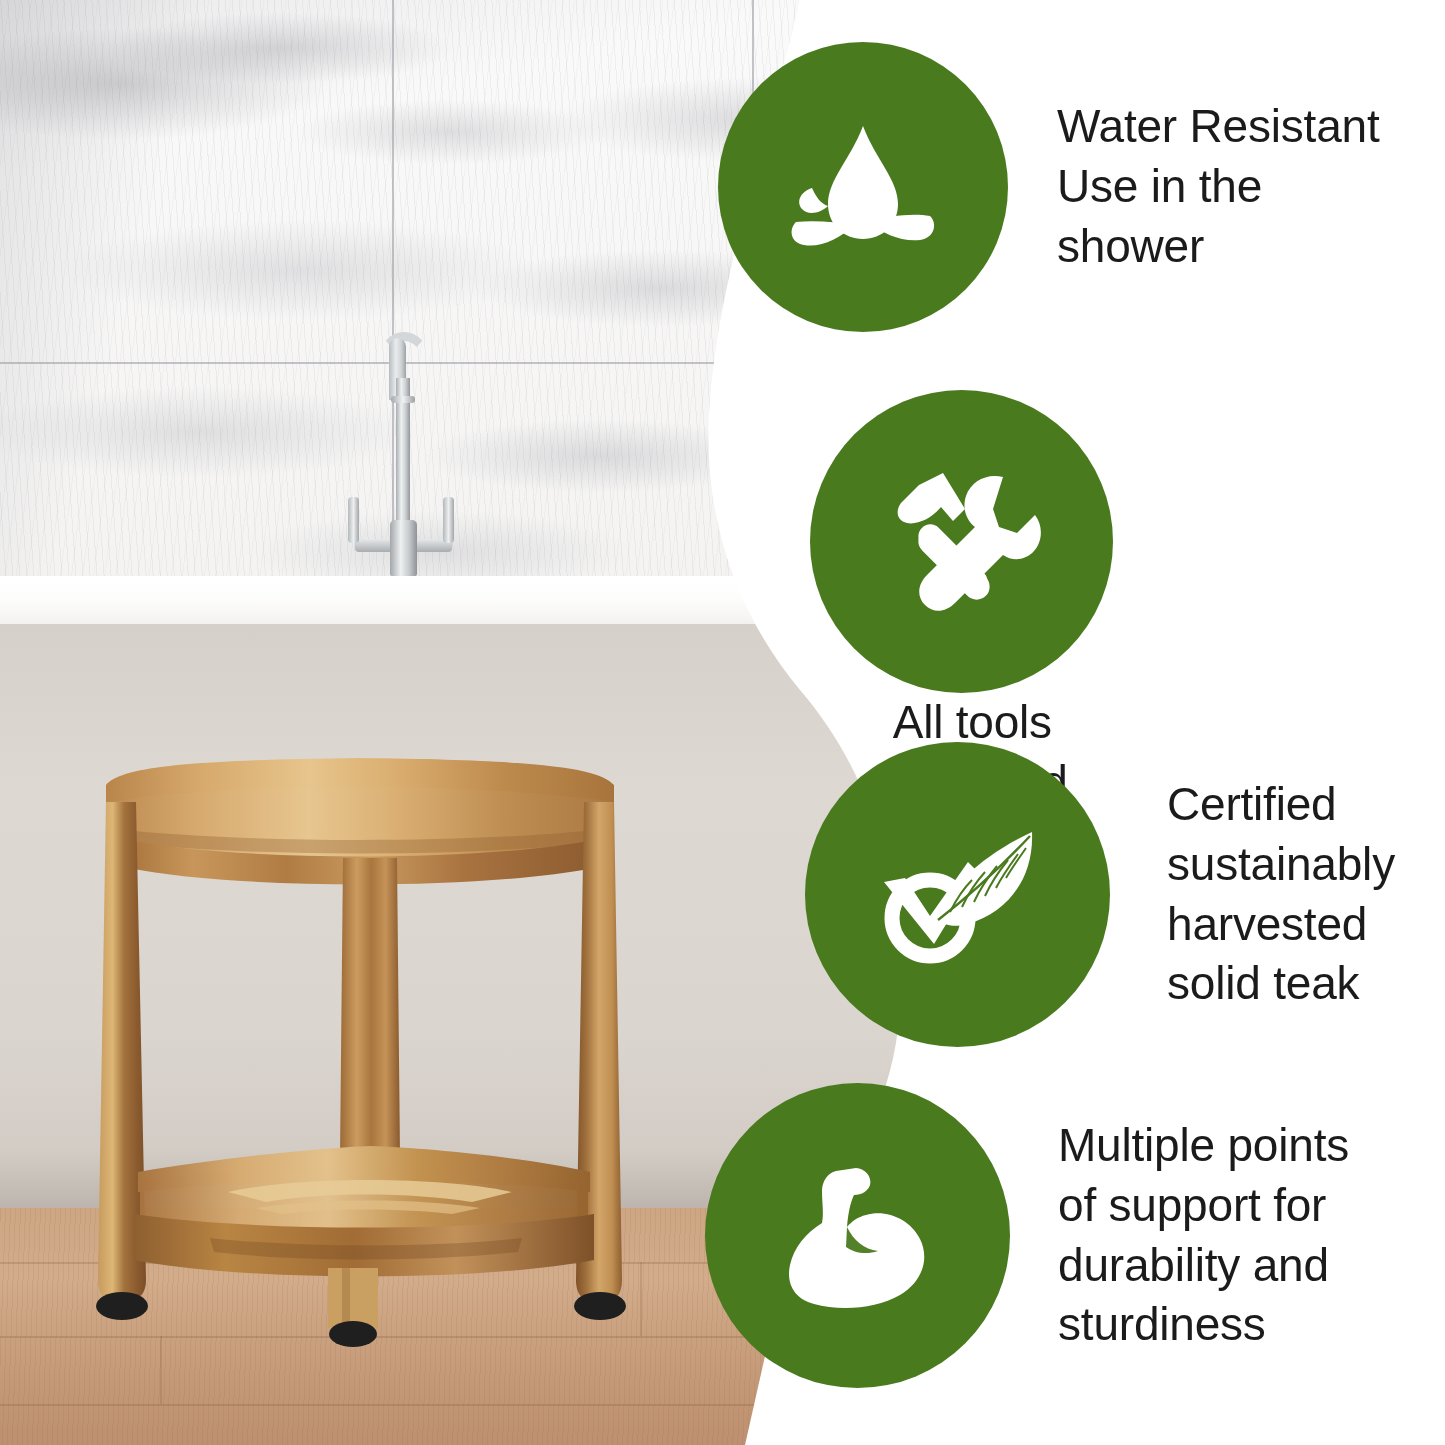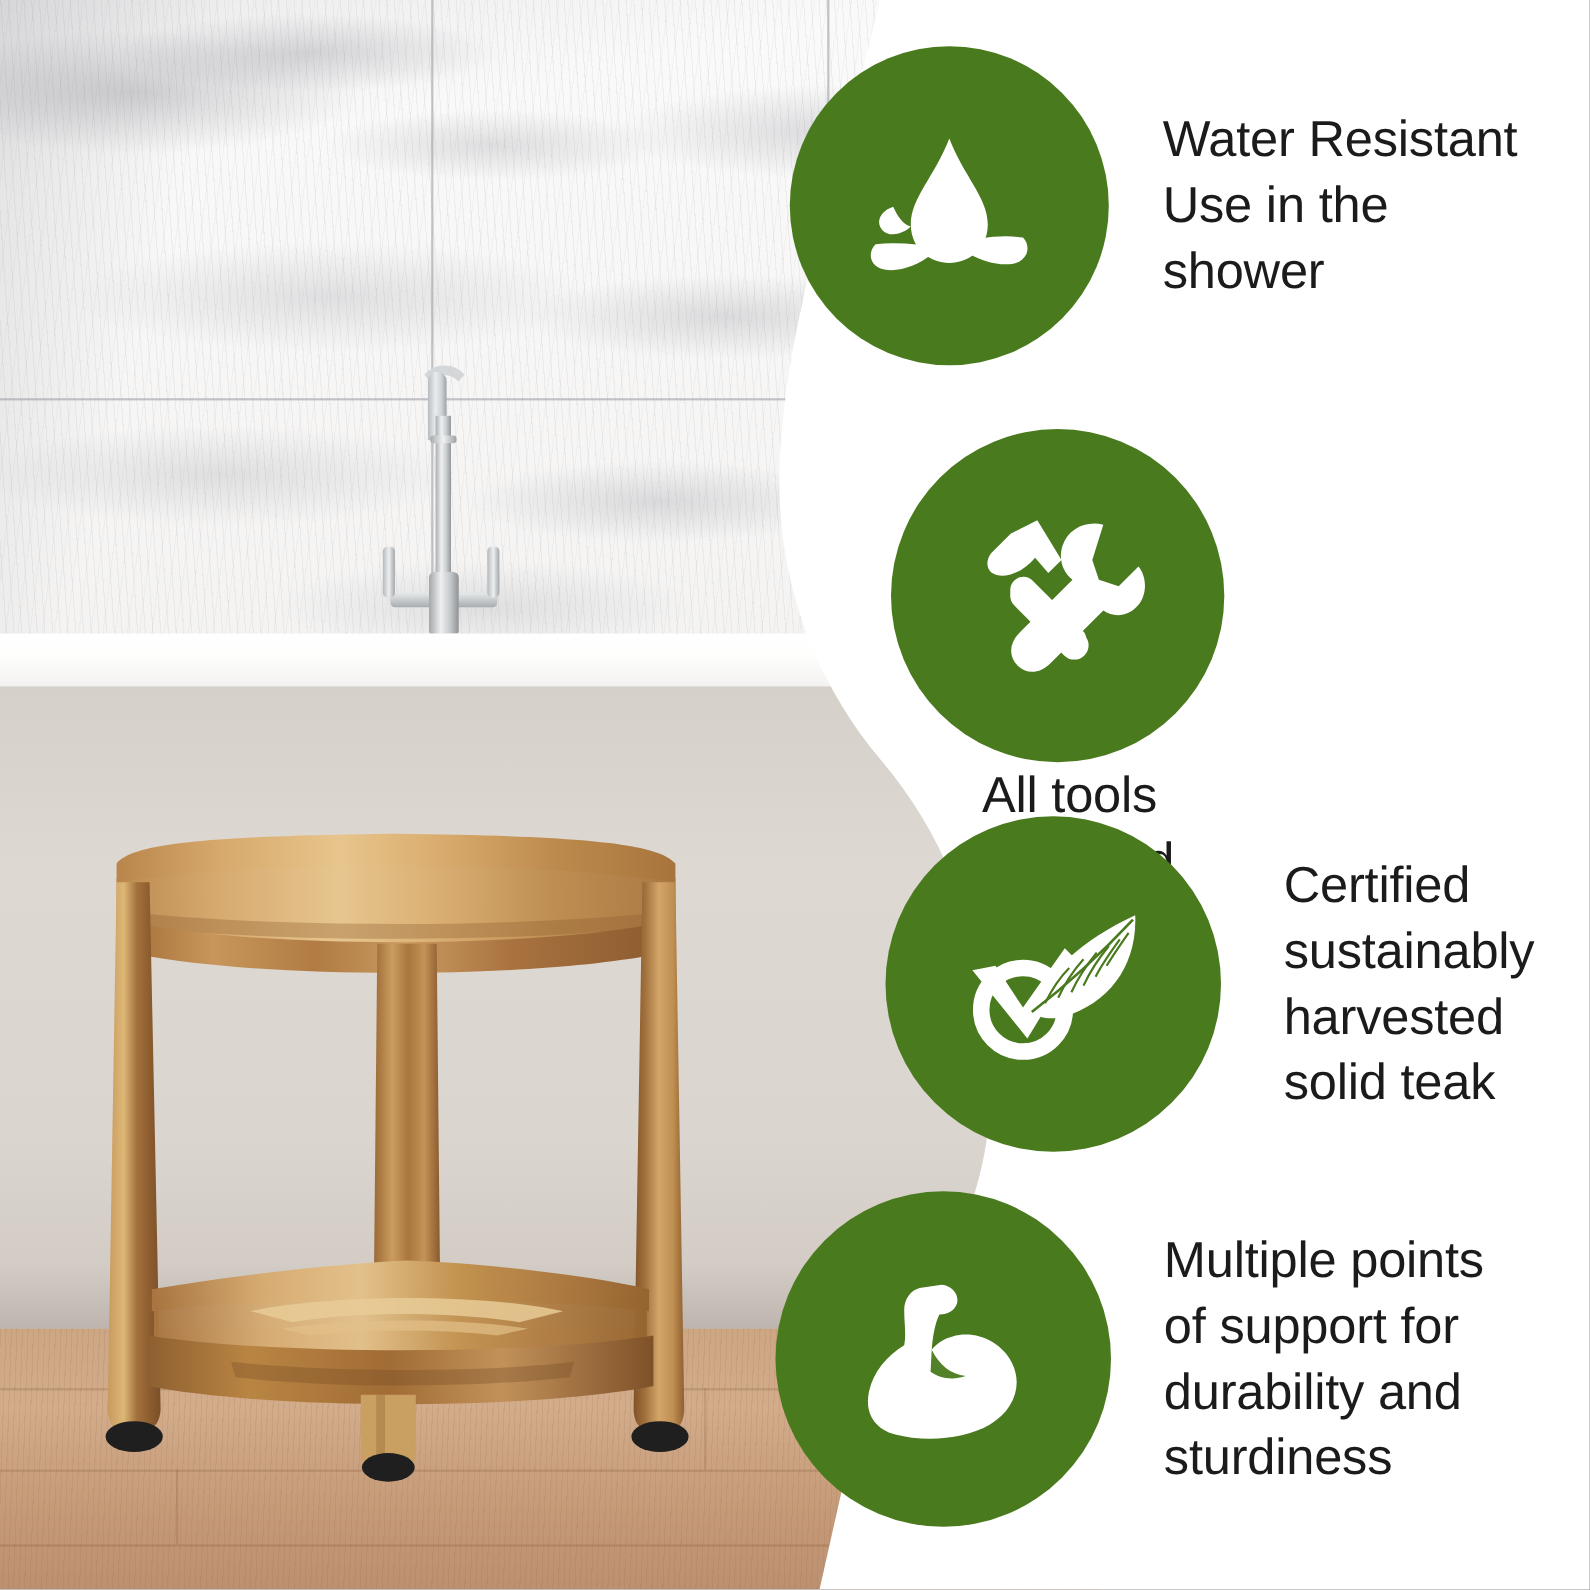--- a/index.html
+++ b/index.html
@@ -4,21 +4,21 @@
 <title>Teak Shower Stool Feature Infographic</title>
 <style>
   html,body{margin:0;padding:0;background:#fff;}
   body{font-family:"Liberation Sans", sans-serif;}
 
   #infographic{
     position:relative;
     width:1445px;
     height:1445px;
     overflow:hidden;
-    background:#737373;
+    background:#eab308;
   }
 
   
   .photo{
     position:absolute;
     left:0; top:0;
     width:1000px; height:1445px;
     overflow:hidden;
   }
 

